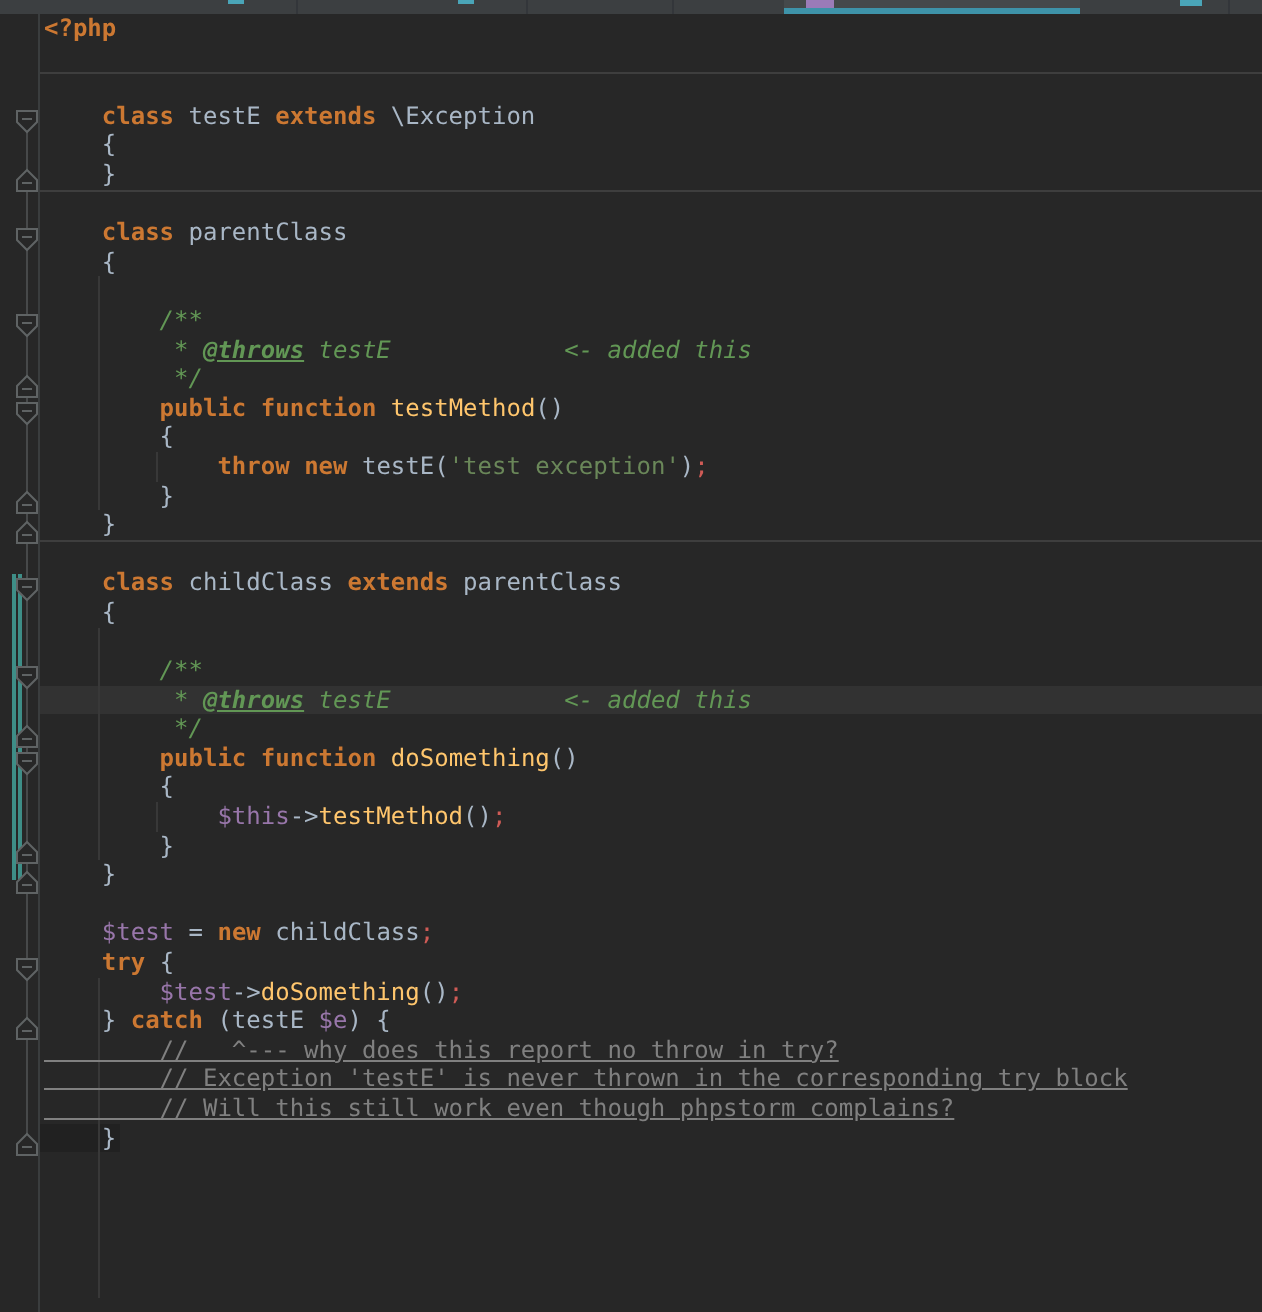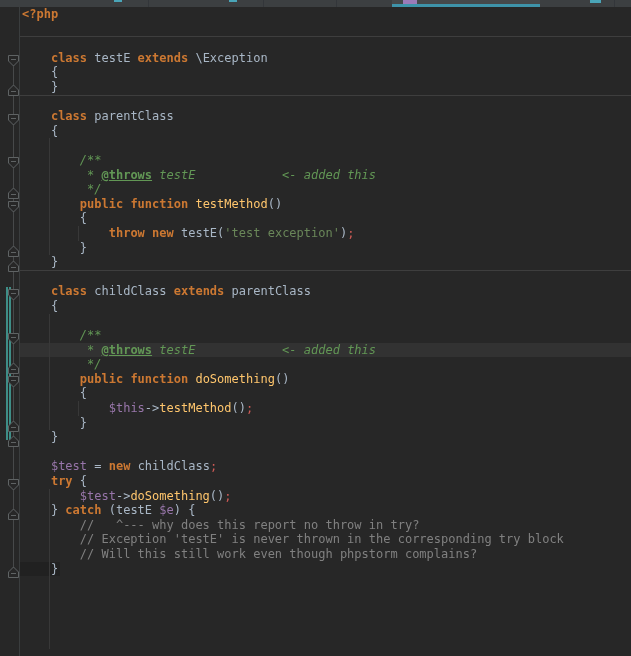--- a/index.html
+++ b/index.html
@@ -23,22 +23,22 @@
   .foldmark{position:absolute;left:8px;width:11px;height:12px;}
   #code{position:absolute;left:0;top:0;margin:0;padding:0 0 0 22px;
         font-size:12px;line-height:14.6px;white-space:pre;color:var(--df);}
   .ln{height:14.6px;}
   .tk-kw{color:var(--kw);font-weight:bold;}
   .tk-df{color:var(--df);text-align:center;}
   .tk-fn{color:var(--fn);}
   .tk-vr{color:var(--vr);}
   .tk-st{color:var(--st);}
   .tk-dc{color:var(--dc);font-style:italic;}
-  .tk-dt{color:var(--dc);font-weight:bold;text-decoration:underline;}
-  .tk-cm{color:var(--cm);}
+  .tk-dt{color:var(--dc);font-style:italic;font-weight:bold;text-decoration:underline;}
+  .tk-cm{color:var(--cm);text-decoration:underline;}
   .tk-sm{color:var(--sm);}
 </style>
 </head>
 <body>
 
 <div id="app">
   <div id="tabstrip">
       <div class="tabsep" style="left: 148px;"></div>
       <div class="tabsep" style="left: 263px;"></div>
       <div class="tabsep" style="left: 336px;"></div>

